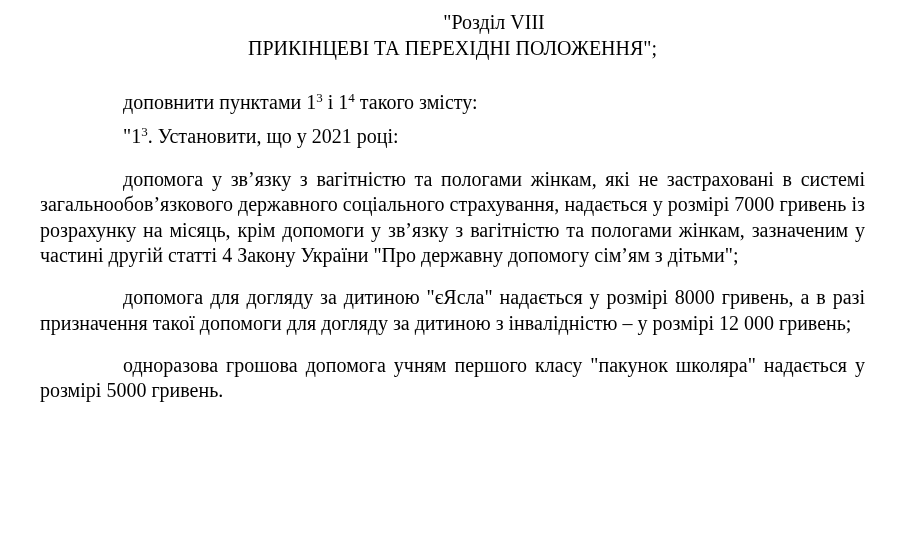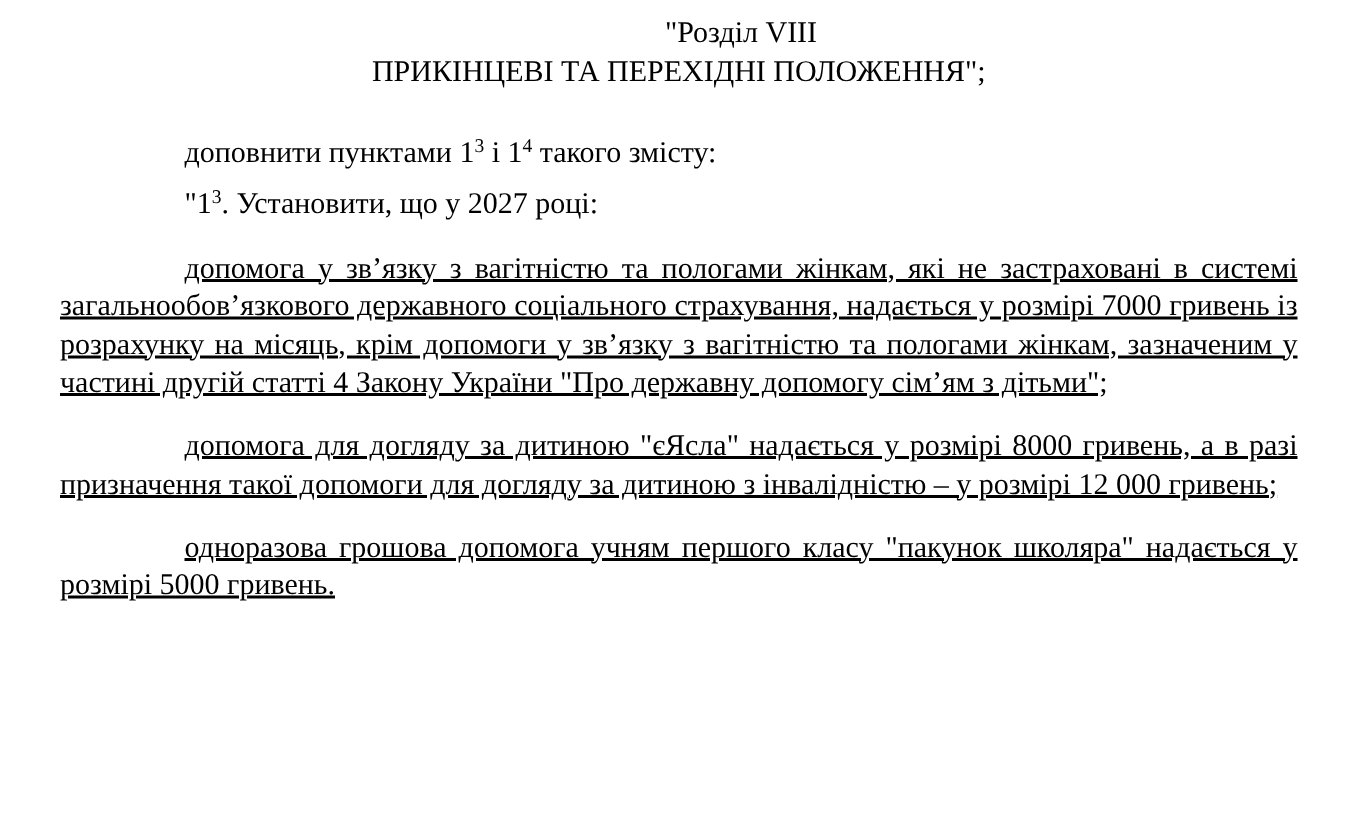--- a/index.html
+++ b/index.html
@@ -30,21 +30,21 @@
     
     margin-left: 83px;
   }
   p.para {
     margin: 5px;
     text-align: justify;
     text-indent: 83px;
   }
   p.intro  { margin-bottom: 8.5px; }
   p.point  { margin-bottom: 17px; }
-  p.body-para { margin-bottom: 16.5px; text-decoration: underline; }
+  p.body-para { margin-bottom: 16.5px; }
   p.last { margin-bottom: 0; }
   sup.idx {
     font-size: 13px;
     line-height: 0;
     vertical-align: baseline;
     position: relative;
     top: -7px;
   }
 </style>
 </head>
@@ -52,21 +52,21 @@
 
 <div class="doc">
 
   <div class="heading">
     <div class="line1">"Розділ VIII</div>
     <div class="line2">ПРИКІНЦЕВІ ТА ПЕРЕХІДНІ ПОЛОЖЕННЯ";</div>
   </div>
 
   <p class="para intro"><span>доповнити пунктами 1</span><sup class="idx">3</sup><span> і 1</span><sup class="idx">4</sup><span> такого змісту:</span></p>
 
-  <p class="para point"><span>"1</span><sup class="idx">3</sup><span>. Установити, що у 2027 році:</span></p>
+  <p class="para point"><span>"1</span><sup class="idx">3</sup><span>. Установити, що у 2021 році:</span></p>
 
   <p class="para body-para">допомога у зв’язку з вагітністю та пологами жінкам, які не застраховані в системі загальнообов’язкового державного соціального страхування, надається у розмірі 7000 гривень із розрахунку на місяць, крім допомоги у зв’язку з вагітністю та пологами жінкам, зазначеним у частині другій статті 4 Закону України "Про державну допомогу сім’ям з дітьми";</p>
 
 
   <p class="para body-para">допомога для догляду за дитиною "єЯсла" надається у розмірі 8000 гривень, а в разі призначення такої допомоги для догляду за дитиною з інвалідністю – у розмірі 12 000 гривень;</p>
 
   <p class="para body-para last">одноразова грошова допомога учням першого класу "пакунок школяра" надається у розмірі 5000 гривень.</p>
 
 </div>
 

